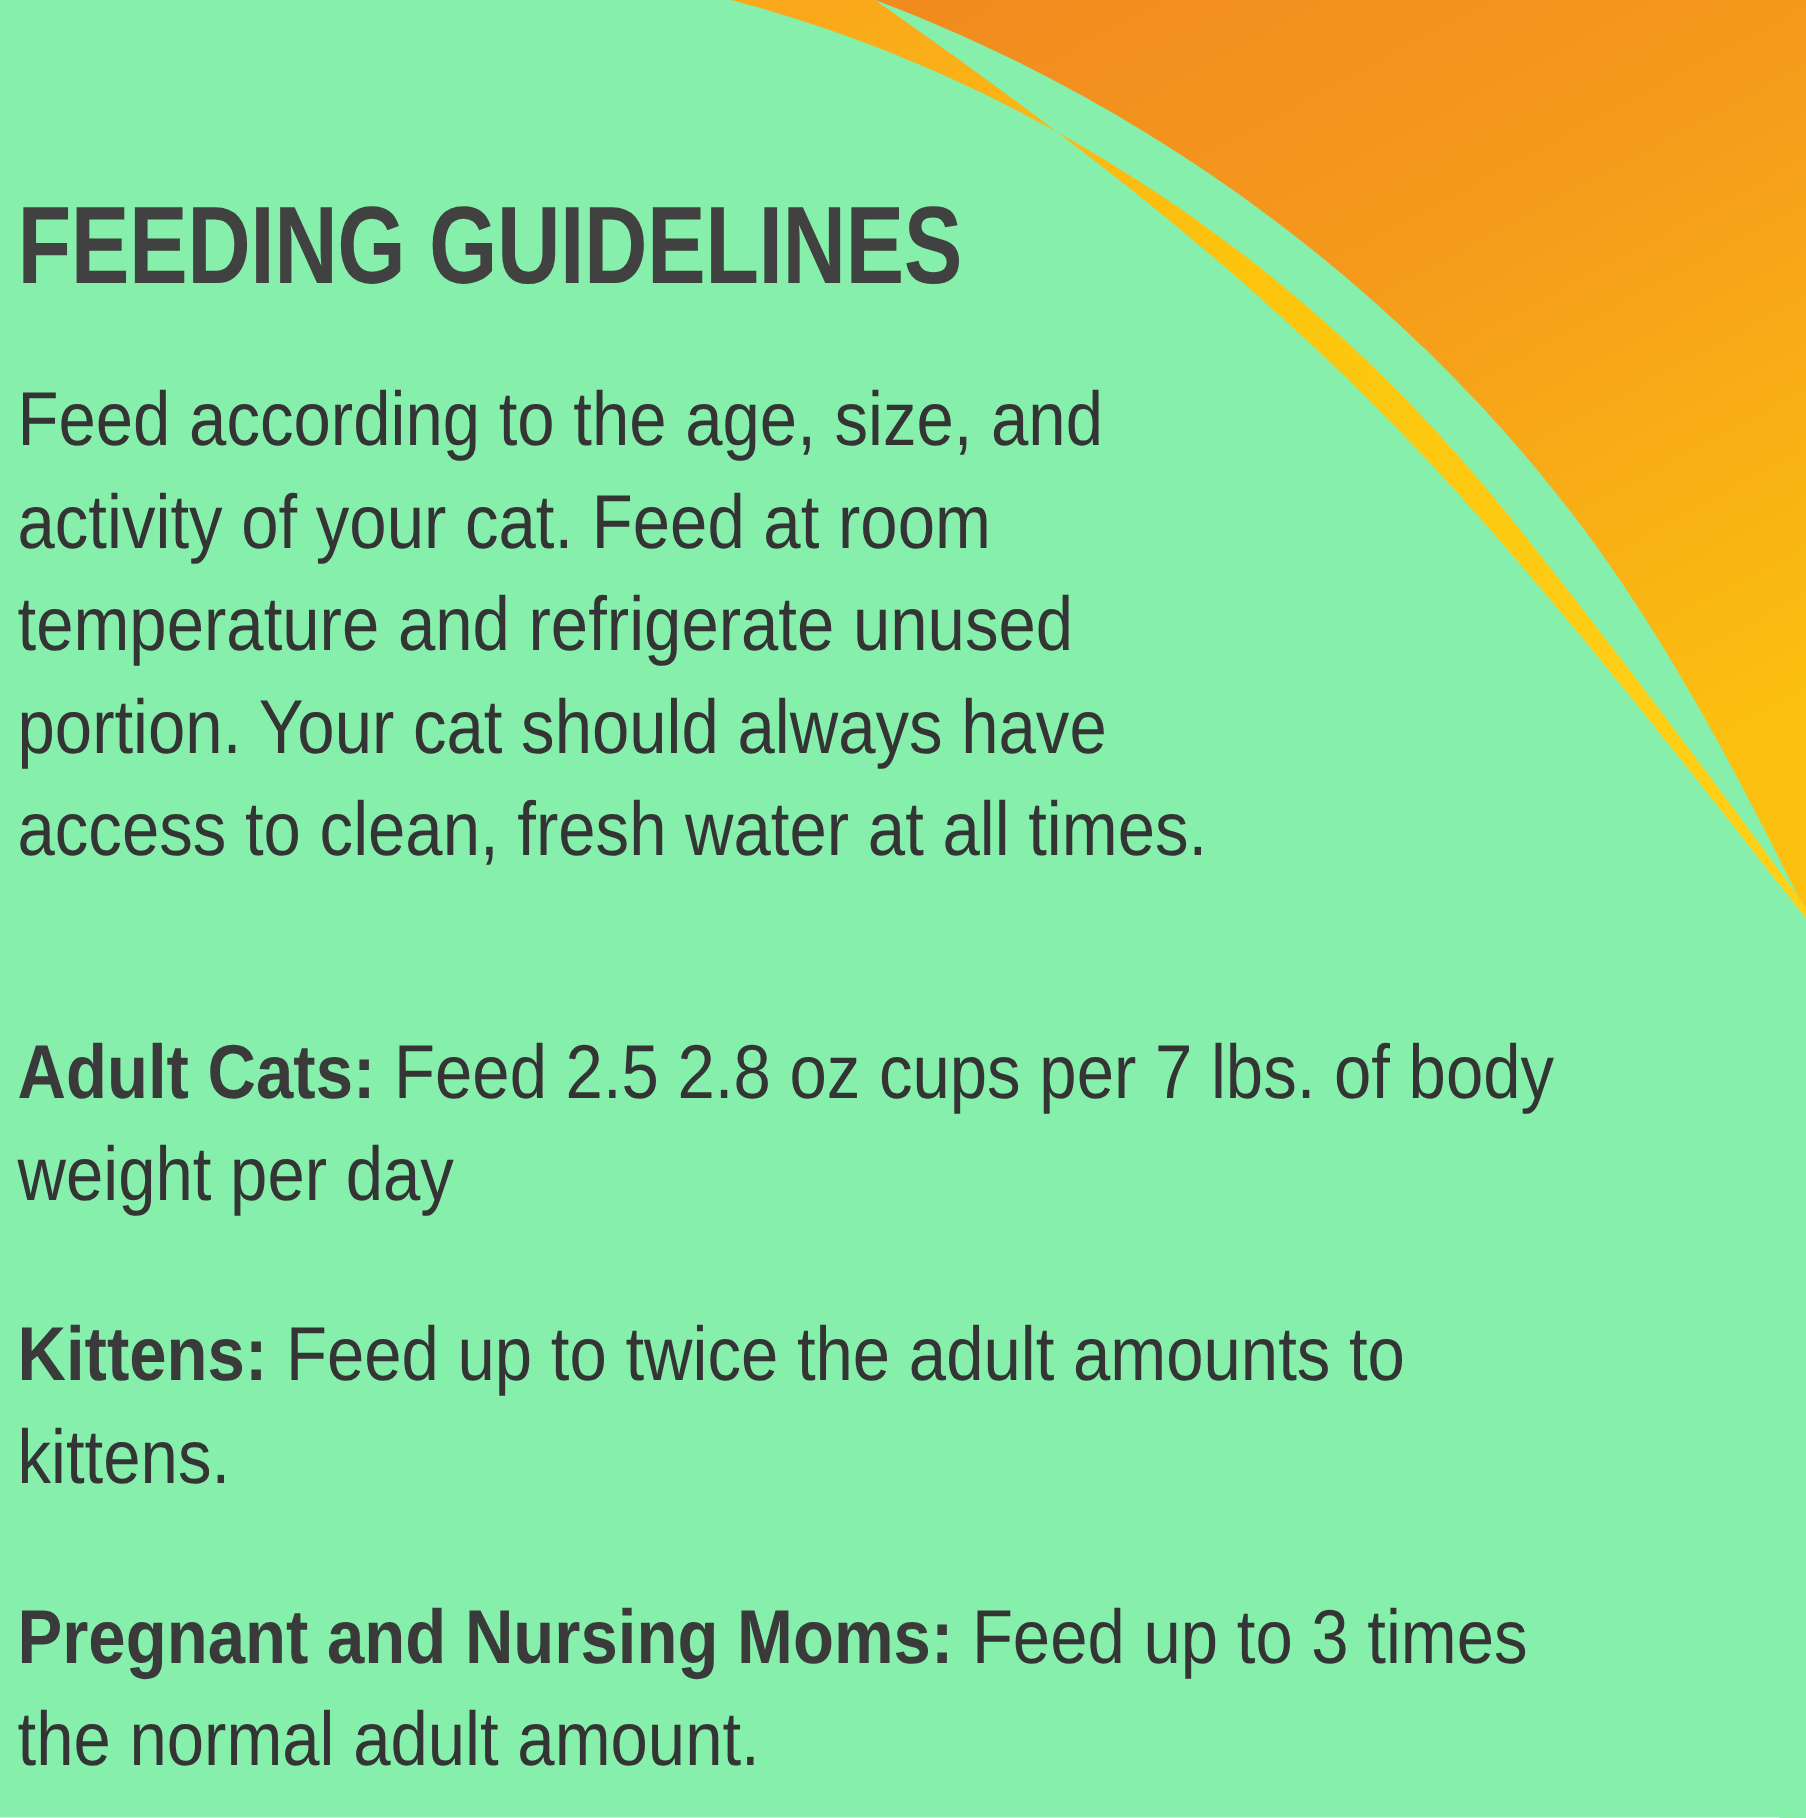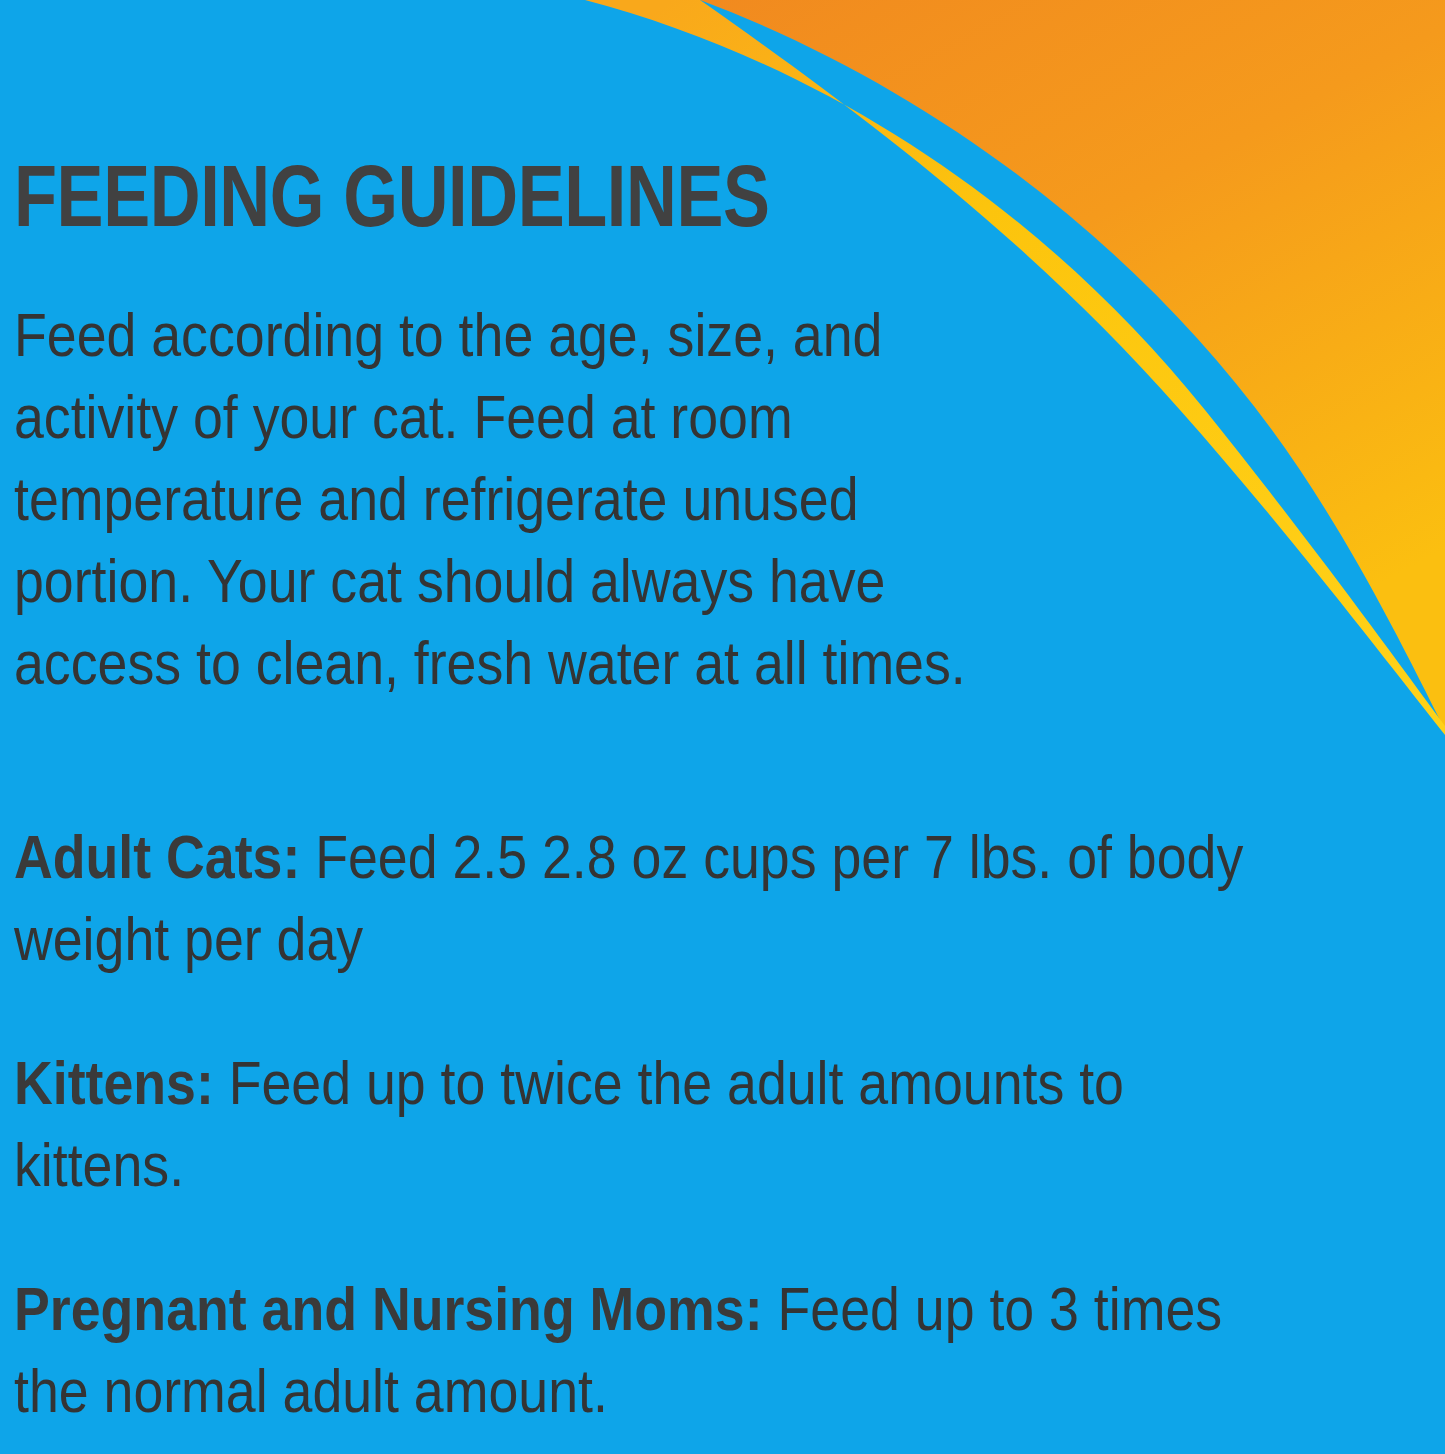--- a/index.html
+++ b/index.html
@@ -4,21 +4,21 @@
 <style>
   html, body {
     margin: 0;
     padding: 0;
     background: #ffffff;
   }
   #page {
     position: relative;
     width: 1445px;
     height: 1454px;
-    background: #0ea5e9;
+    background: #86efac;
     overflow: hidden;
     font-family: "Liberation Sans", sans-serif;
   }
 
   
   #decor {
     position: absolute;
     top: 0;
     left: 0;
     width: 1445px;

